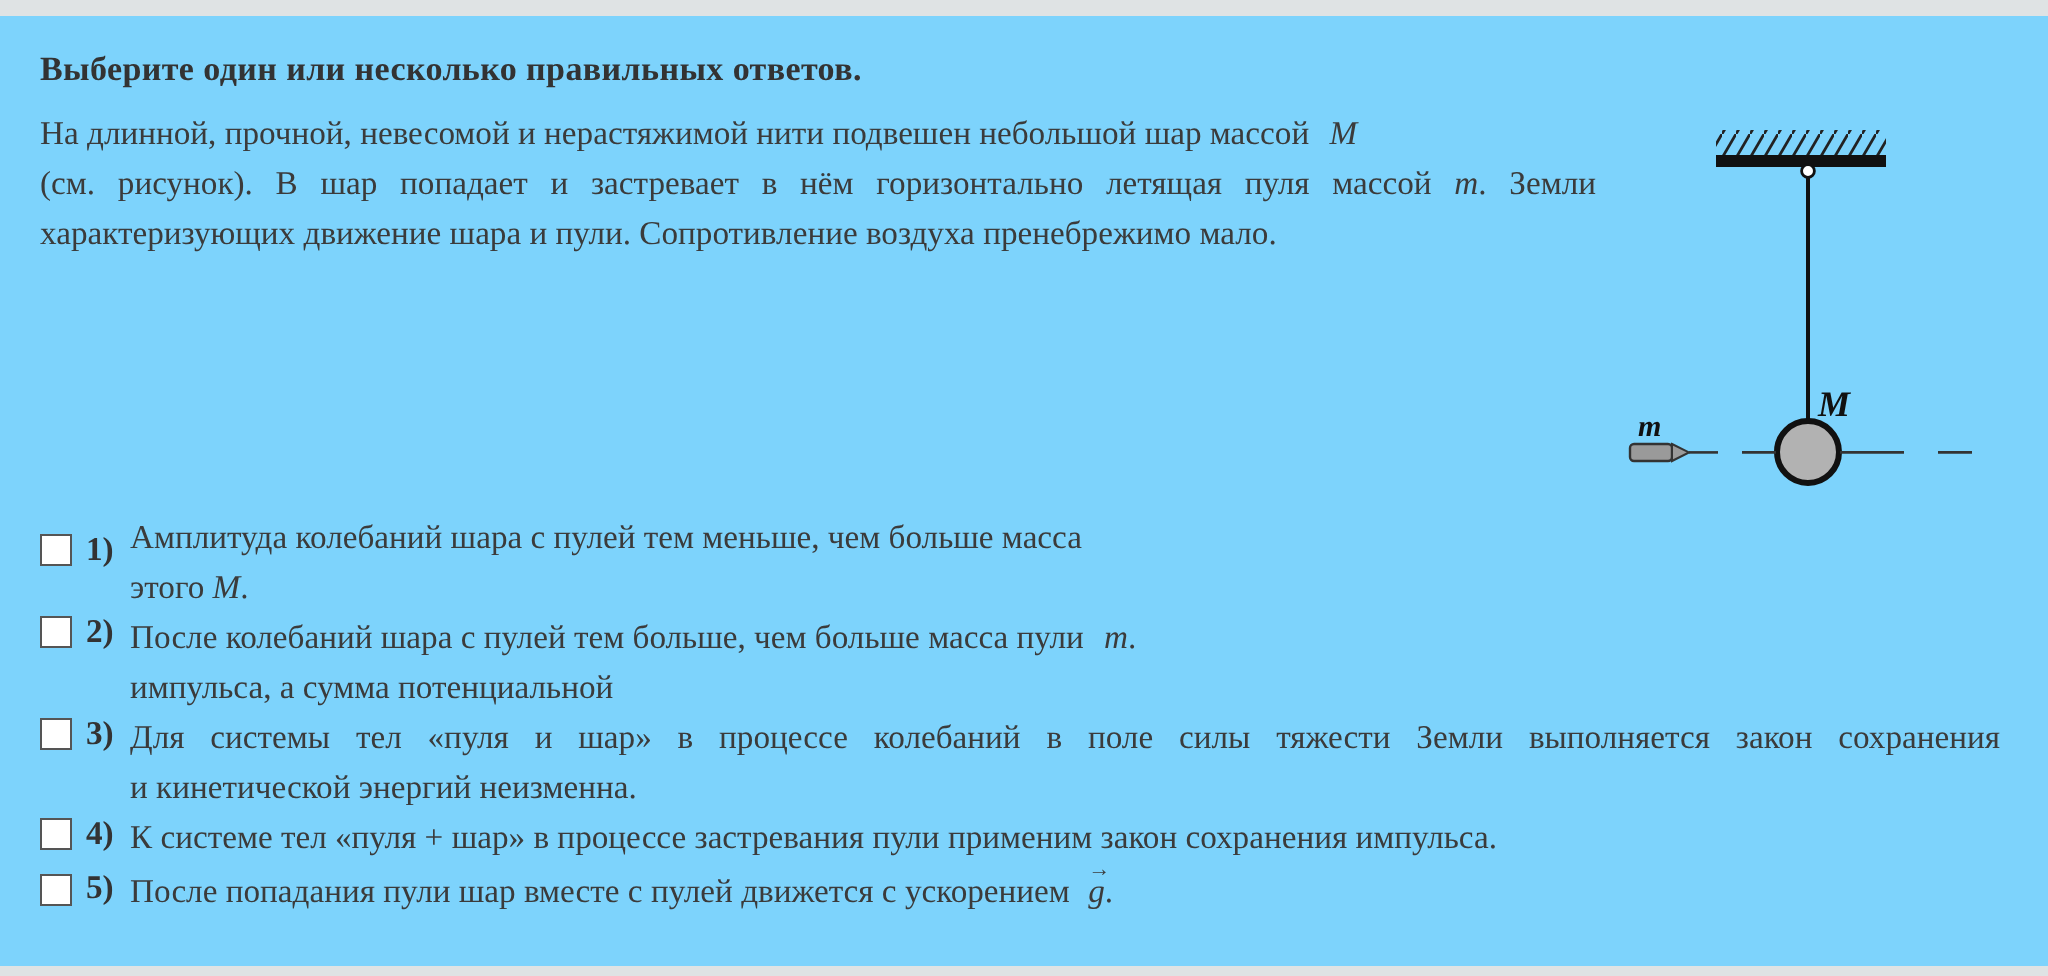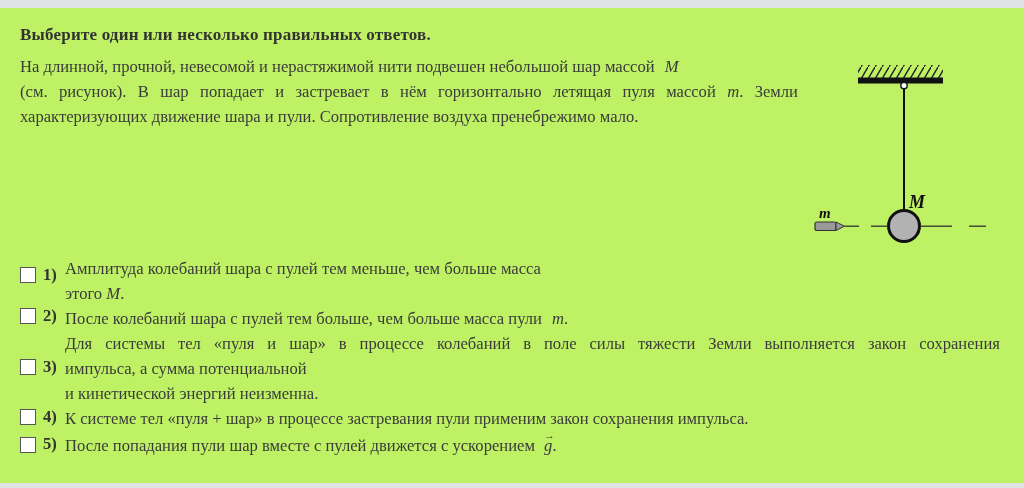--- a/index.html
+++ b/index.html
@@ -1,18 +1,18 @@
 <!DOCTYPE html>
 <html><head>
 <meta charset="utf-8">
 <style>
   html,body{margin:0;padding:0;}
   body{width:1024px;height:488px;overflow:hidden;background:#ffffff;
        font-family:"Liberation Serif","DejaVu Serif",serif;}
-  .page{position:relative;width:1024px;height:488px;background:#bef264;}
+  .page{position:relative;width:1024px;height:488px;background:#7dd3fc;}
   .bar{position:absolute;left:0;width:1024px;background:#dfe3e4;}
   .bar.top{top:0;height:8px;}
   .bar.bottom{bottom:0;height:5px;}
   .heading{position:absolute;left:20px;top:25px;font-size:17px;font-weight:bold;
            color:#333333;letter-spacing:.2px;}
   .qtext{position:absolute;left:20px;top:54px;width:778px;font-size:16.6px;
          line-height:25px;color:#3b3b3b;margin:0;}
   .qline{display:block;}
   .justline{text-align:justify;text-align-last:justify;}
   .math{font-style:italic;}
@@ -91,22 +91,22 @@
     <span class="num" style="top:0px">2)</span>
     <div class="otext">
       <div class="oline"><span>После колебаний шара с пулей тем больше, чем больше масса пули </span><i class="math gapL">m</i><span>.</span></div>
     </div>
   </div>
 
   <div class="option" style="top:331px">
     <span class="cb" style="top:28px"></span>
     <span class="num" style="top:26px">3)</span>
     <div class="otext">
+      <div class="oline"><span>импульса, а сумма потенциальной</span></div>
       <div class="oline justA"><span>Для системы тел «пуля и шар» в процессе колебаний в поле силы тяжести Земли выполняется закон сохранения</span></div>
-      <div class="oline"><span>импульса, а сумма потенциальной</span></div>
       <div class="oline"><span>и кинетической энергий неизменна.</span></div>
     </div>
   </div>
 
   <div class="option" style="top:406px">
     <span class="cb" style="top:3px"></span>
     <span class="num" style="top:1px">4)</span>
     <div class="otext">
       <div class="oline"><span>К системе тел «пуля + шар» в процессе застревания пули применим закон сохранения импульса.</span></div>
     </div>

